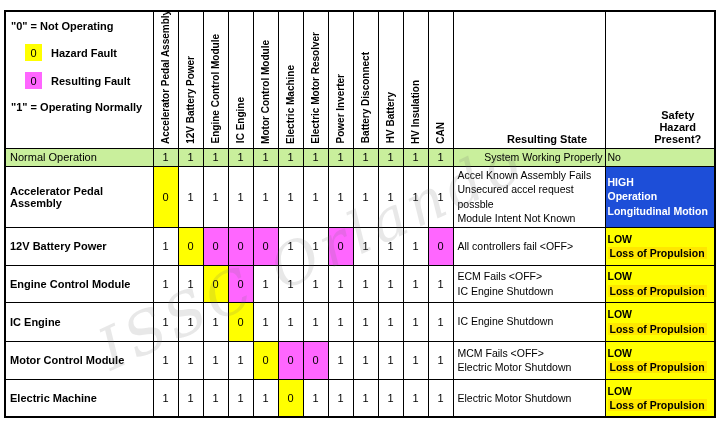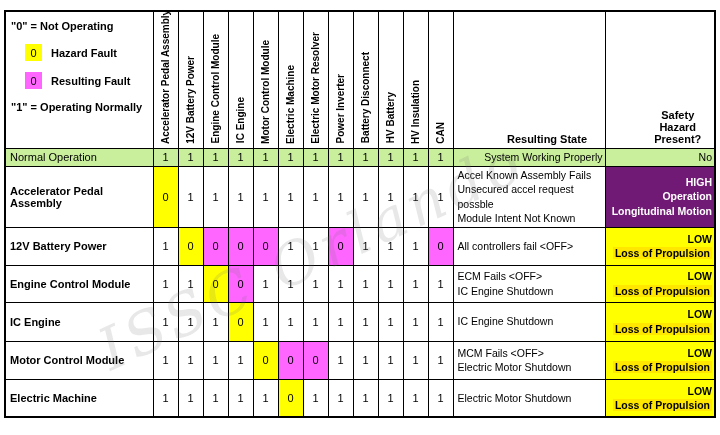--- a/index.html
+++ b/index.html
@@ -23,24 +23,24 @@
   .colhdr{text-align:center;}
   .vtext{
     writing-mode:vertical-rl;transform:rotate(180deg);
     font-weight:bold;font-size:10px;line-height:1;white-space:nowrap;
     margin:0 auto 4px;max-height:126px;
   }
   .rs-header,.sh-header{font-weight:bold;font-size:11px;text-align:center;padding-bottom:3px;padding-left:36px;}
   .rowlabel{font-weight:bold;font-size:11px;text-align:left;padding:2px 2px 2px 4px;vertical-align:middle;}
   .num{font-size:11px;text-align:center;vertical-align:middle;}
   .rs{font-size:10.5px;padding:1px 2px 1px 4px;vertical-align:middle;line-height:1.35;}
-  .hz{font-size:10.5px;font-weight:bold;text-align:right;vertical-align:middle;line-height:1.35;padding:1px 2px;}
+  .hz{font-size:10.5px;font-weight:bold;text-align:left;vertical-align:middle;line-height:1.35;padding:1px 2px;}
   .fill-yellow{background:#ffff00;}
   .fill-magenta{background:#ff66ff;}
-  .fill-red{background:#701a75;color:#fff;}
+  .fill-red{background:#1d4ed8;color:#fff;}
   .row-green td{background:#c9ef9c;}
   .row-green .rowlabel{font-weight:normal;}
   .row-green .rs{text-align:right;margin-top:42px;}
   .row-green .hz{font-weight:normal;}
   .hz.fill-yellow .hz-line + .hz-line span{background:rgba(255,170,0,0.28);padding:0 2px;margin-top:17px;}
   .watermark{
     position:absolute;left:88px;top:322px;transform:rotate(-25deg);transform-origin:0 0;
     font-family:"DejaVu Serif",serif;font-style:italic;font-size:58px;letter-spacing:5px;
     color:rgba(110,110,110,0.16);pointer-events:none;z-index:3;white-space:nowrap;
   }

